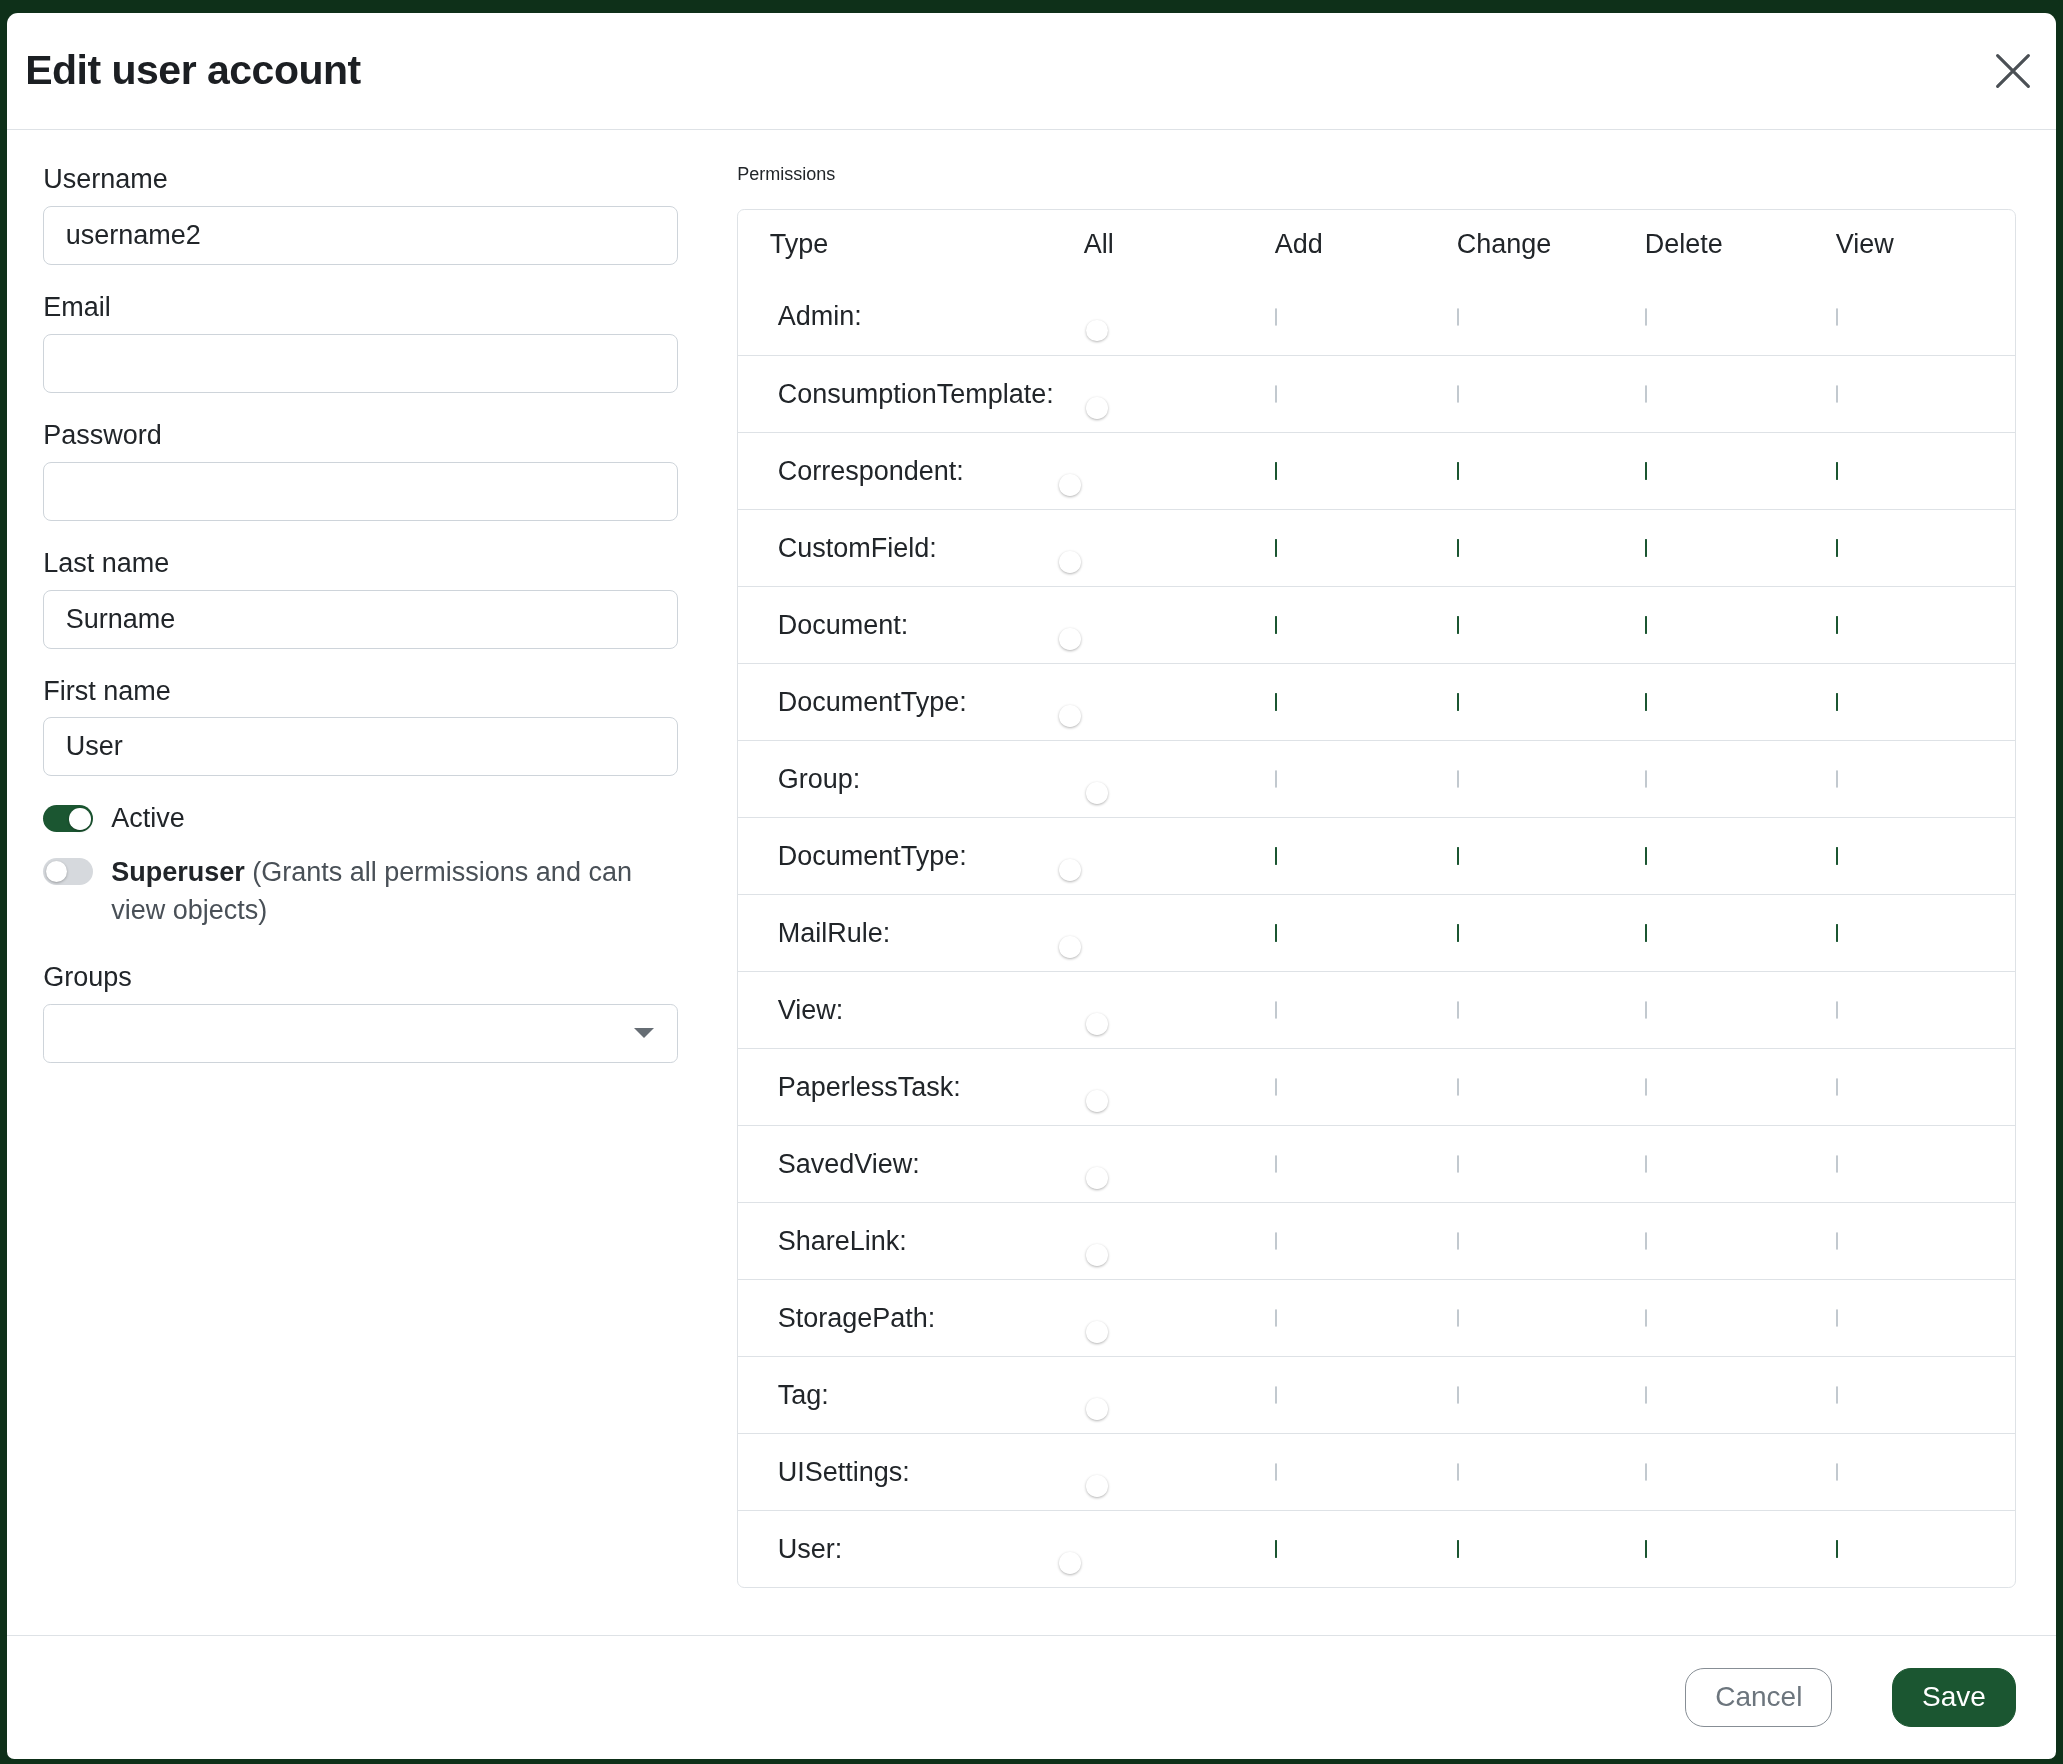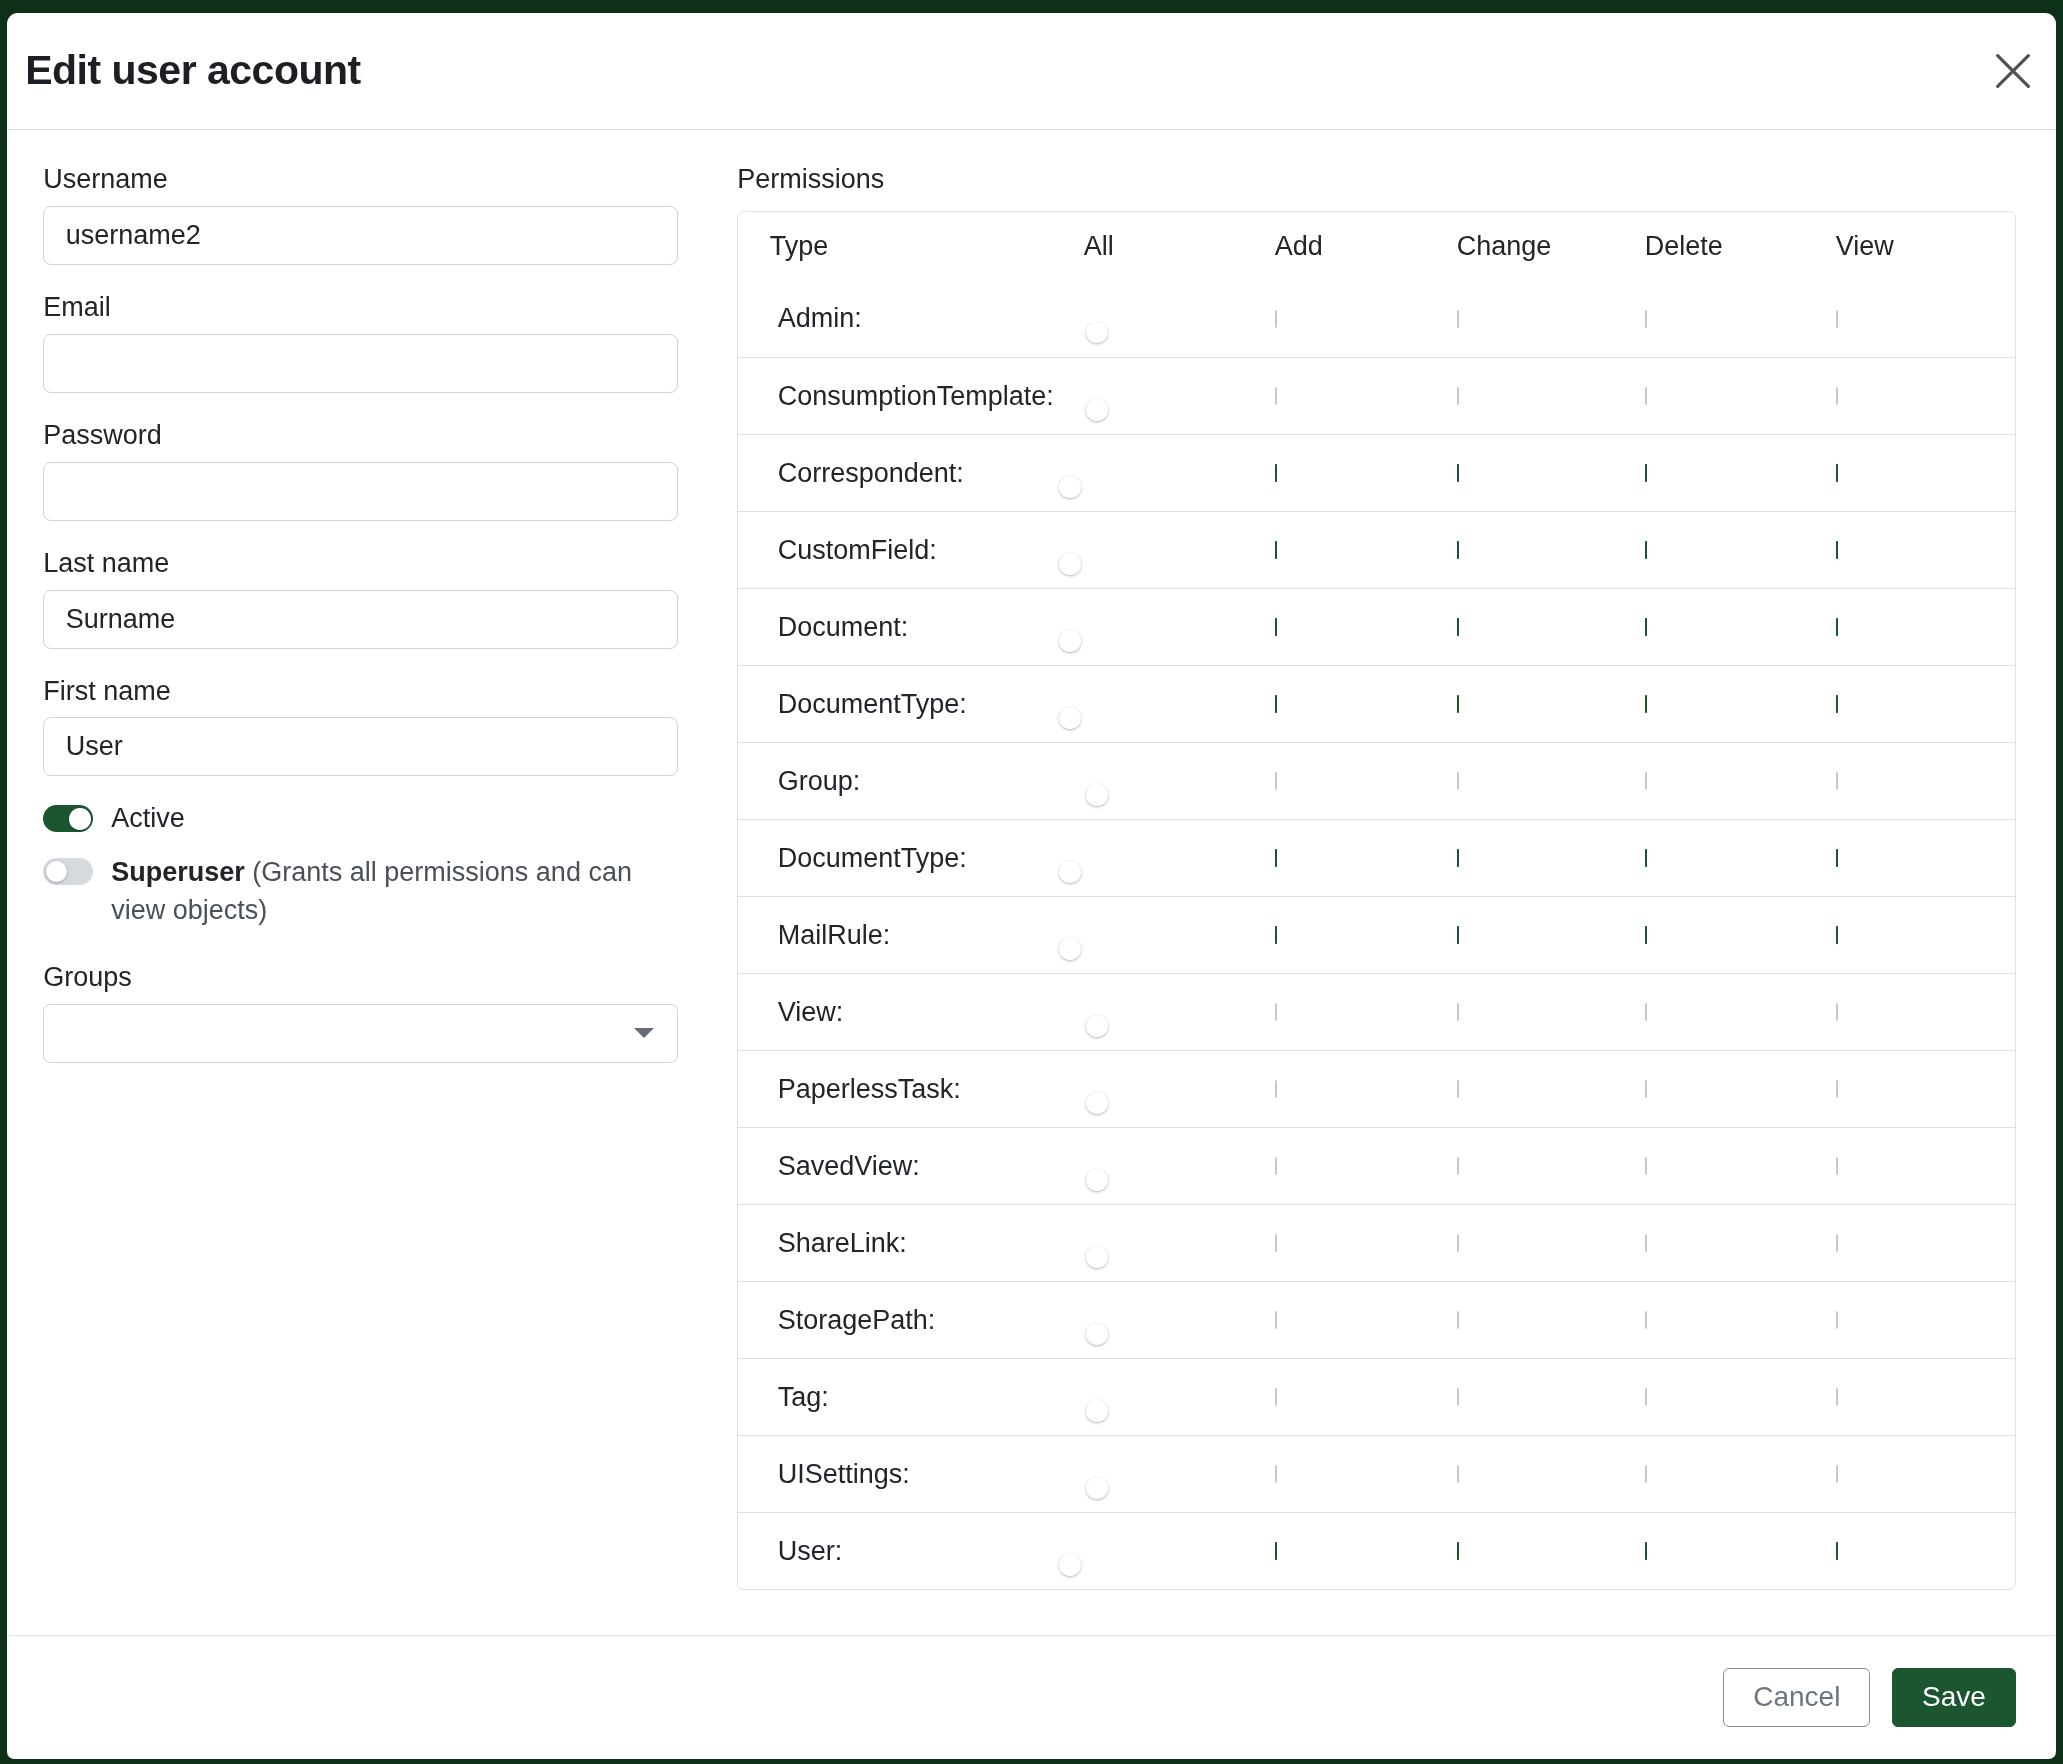--- a/index.html
+++ b/index.html
@@ -78,21 +78,21 @@
 
   .toggle-row { display: flex; align-items: center; gap: 18px; }
   .active-row { margin: 16px 0 20px; }
   .active-label { font-size: 27px; }
   .superuser-row { align-items: flex-start; margin-bottom: 32px; }
   .superuser-row .toggle { margin-top: 3.6px; }
   .superuser-text { font-size: 27px; line-height: 1.4; }
   .superuser-label { font-weight: 700; }
   .superuser-hint { color: #495057; }
 
-  .permissions-title { font-size: 27px; margin-bottom: 16px; }
+  .permissions-title { font-size: 18px; margin-bottom: 24px; }
   .perm-table {
     border: 0.9px solid #dee2e6;
     border-radius: 7.2px;
     overflow: hidden;
     background: #fff;
   }
   .perm-row {
     display: grid;
     grid-template-columns: 314px 191px 182px 188px 191px 1fr;
     align-items: center;
@@ -117,23 +117,23 @@
     transform: rotate(45deg);
   }
 
   .modal-footer {
     flex: none;
     border-top: 0.9px solid #dee2e6;
     padding: 32px 40px;
     display: flex; align-items: center; justify-content: flex-end; gap: 21.6px;
   }
   .btn {
-    height: 59px; border-radius: 6px;
+    height: 59px; border-radius: 19px;
     font-size: 28px; font-family: inherit;
-    padding: 0 29px; cursor: pointer;
+    padding: 0 29px; cursor: pointer; margin-left: 38px;
   }
   .btn-cancel { background: #fff; border: 0.9px solid #878e95; color: #6c757d; }
   .btn-save { background: var(--accent, #1b5631); border: 0.9px solid var(--accent, #1b5631); color: #fff; }
 </style>
 </head>
 <body>
 
 <div class="modal">
 
   <div class="modal-header">

